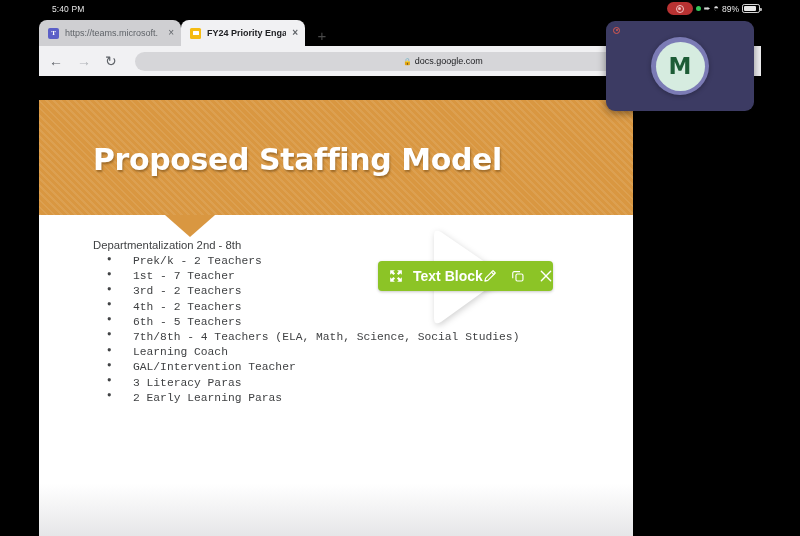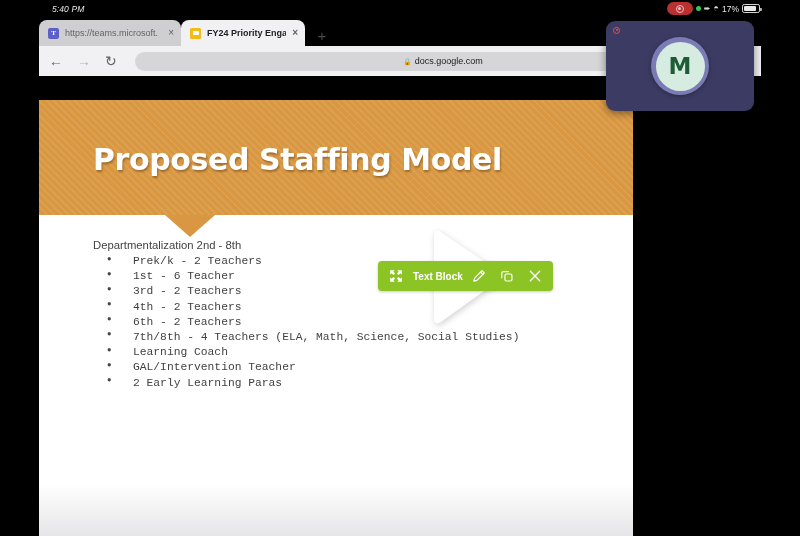--- a/index.html
+++ b/index.html
@@ -10,21 +10,21 @@
     overflow: hidden;
   }
   #root { position: relative; width: 800px; height: 536px; background: #000; }
 
   
   .statusbar {
     position: absolute; top: 0; left: 0; width: 800px; height: 20px;
     background: #000; color: #e8e8e8; font-size: 8.5px;
     display: flex; align-items: center;
   }
-  .sb-time { position: absolute; left: 52px; top: 4px; letter-spacing: .1px; white-space: nowrap; font-style: italic; }
+  .sb-time { position: absolute; left: 52px; top: 4px; letter-spacing: .1px; white-space: nowrap; }
   .sb-date { position: absolute; left: 85px; top: 20px; letter-spacing: .1px; white-space: nowrap; }
   .sb-right { position: absolute; right: 40px; top: 2px; display: flex; align-items: center; gap: 3px; }
   .rec-pill {
     width: 26px; height: 13px; border-radius: 7px; background: #b83232;
     display: flex; align-items: center; justify-content: center;
   }
   .rec-pill .ring { width: 8px; height: 8px; border-radius: 50%; border: 1.2px solid #f0c0c0; }
   .rec-pill .ring::after { content:""; display:block; width:3px; height:3px; border-radius:50%; background:#f0c0c0; margin:1.3px auto; }
   .green-dot { width: 5px; height: 5px; border-radius: 50%; background: #35c759; }
   .loc-arrow { font-size: 8px; color: #d8d8d8; line-height: 1; }
@@ -132,21 +132,21 @@
   }
   .play-tri svg { display: block; }
   .green-bar {
     position: absolute; left: 378px; top: 261px; width: 175px; height: 30px;
     background: #8cc426; border-radius: 4px;
     display: flex; align-items: center; padding: 0 11px; gap: 0;
     box-shadow: 0 1px 3px rgba(0,0,0,0.22);
   }
   .gb-move { width: 15px; height: 15px; flex: none; }
   .gb-label {
-    color: #fff; font-size: 10px; font-weight: bold; margin-left: 9px; white-space: nowrap;
+    color: #fff; font-size: 14px; font-weight: bold; margin-left: 9px; white-space: nowrap;
   }
   .gb-actions { margin-left: auto; display: flex; align-items: center; gap: 14px; }
   .gb-ic { width: 14px; height: 14px; display: block; }
 
   
   .pip {
     position: absolute; left: 606px; top: 21px; width: 148px; height: 90px;
     background: #3c3b63; border-radius: 9px; box-shadow: 0 2px 8px rgba(0,0,0,0.45);
     overflow: hidden;
   }
@@ -176,21 +176,21 @@
   <div class="statusbar">
     <span class="sb-time">5:40 PM</span>
     <span class="sb-date">Wed Mar 1</span>
     <div class="sb-right">
       <span class="rec-pill">
           <span class="ring"></span>
         </span>
       <span class="green-dot"></span>
       <span class="loc-arrow">➨</span>
       <span class="wifi-ic">◓</span>
-      <span class="batt-pct">17%</span>
+      <span class="batt-pct">89%</span>
       <span class="batt">
           <i></i>
         </span>
     </div>
   </div>
 
   <div class="chrome">
 
     <div class="tabstrip">
       <div class="tab inactive">
@@ -225,29 +225,30 @@
 
     <div class="hdr-band"></div>
     <div class="hdr-notch"></div>
 
     <div class="slide-title">Proposed Staffing Model</div>
 
     <div class="body-block">
       <div class="lead">Departmentalization 2nd - 8th</div>
       <ul class="blist">
         <li>Prek/k - 2 Teachers</li>
-        <li>1st - 6 Teacher</li>
+        <li>1st - 7 Teacher</li>
         <li>3rd - 2 Teachers</li>
         <li>4th - 2 Teachers</li>
-        <li>6th - 2 Teachers</li>
+        <li>6th - 5 Teachers</li>
         <li>7th/8th - 4 Teachers (ELA, Math, Science, Social Studies)</li>
       </ul>
       <ul class="blist">
         <li>Learning Coach</li>
         <li>GAL/Intervention Teacher</li>
+        <li>3 Literacy Paras</li>
         <li>2 Early Learning Paras</li>
       </ul>
     </div>
 
     <div class="page-fade"></div>
   </div>
 
   <div class="play-tri">
     <svg width="84" height="104" viewBox="0 0 84 104" aria-hidden="true">
       <path d="M12 10 Q12 2 19 6 L76 45 Q83 50 76 55 L19 96 Q12 100 12 92 Z" fill="#ffffff"></path>

